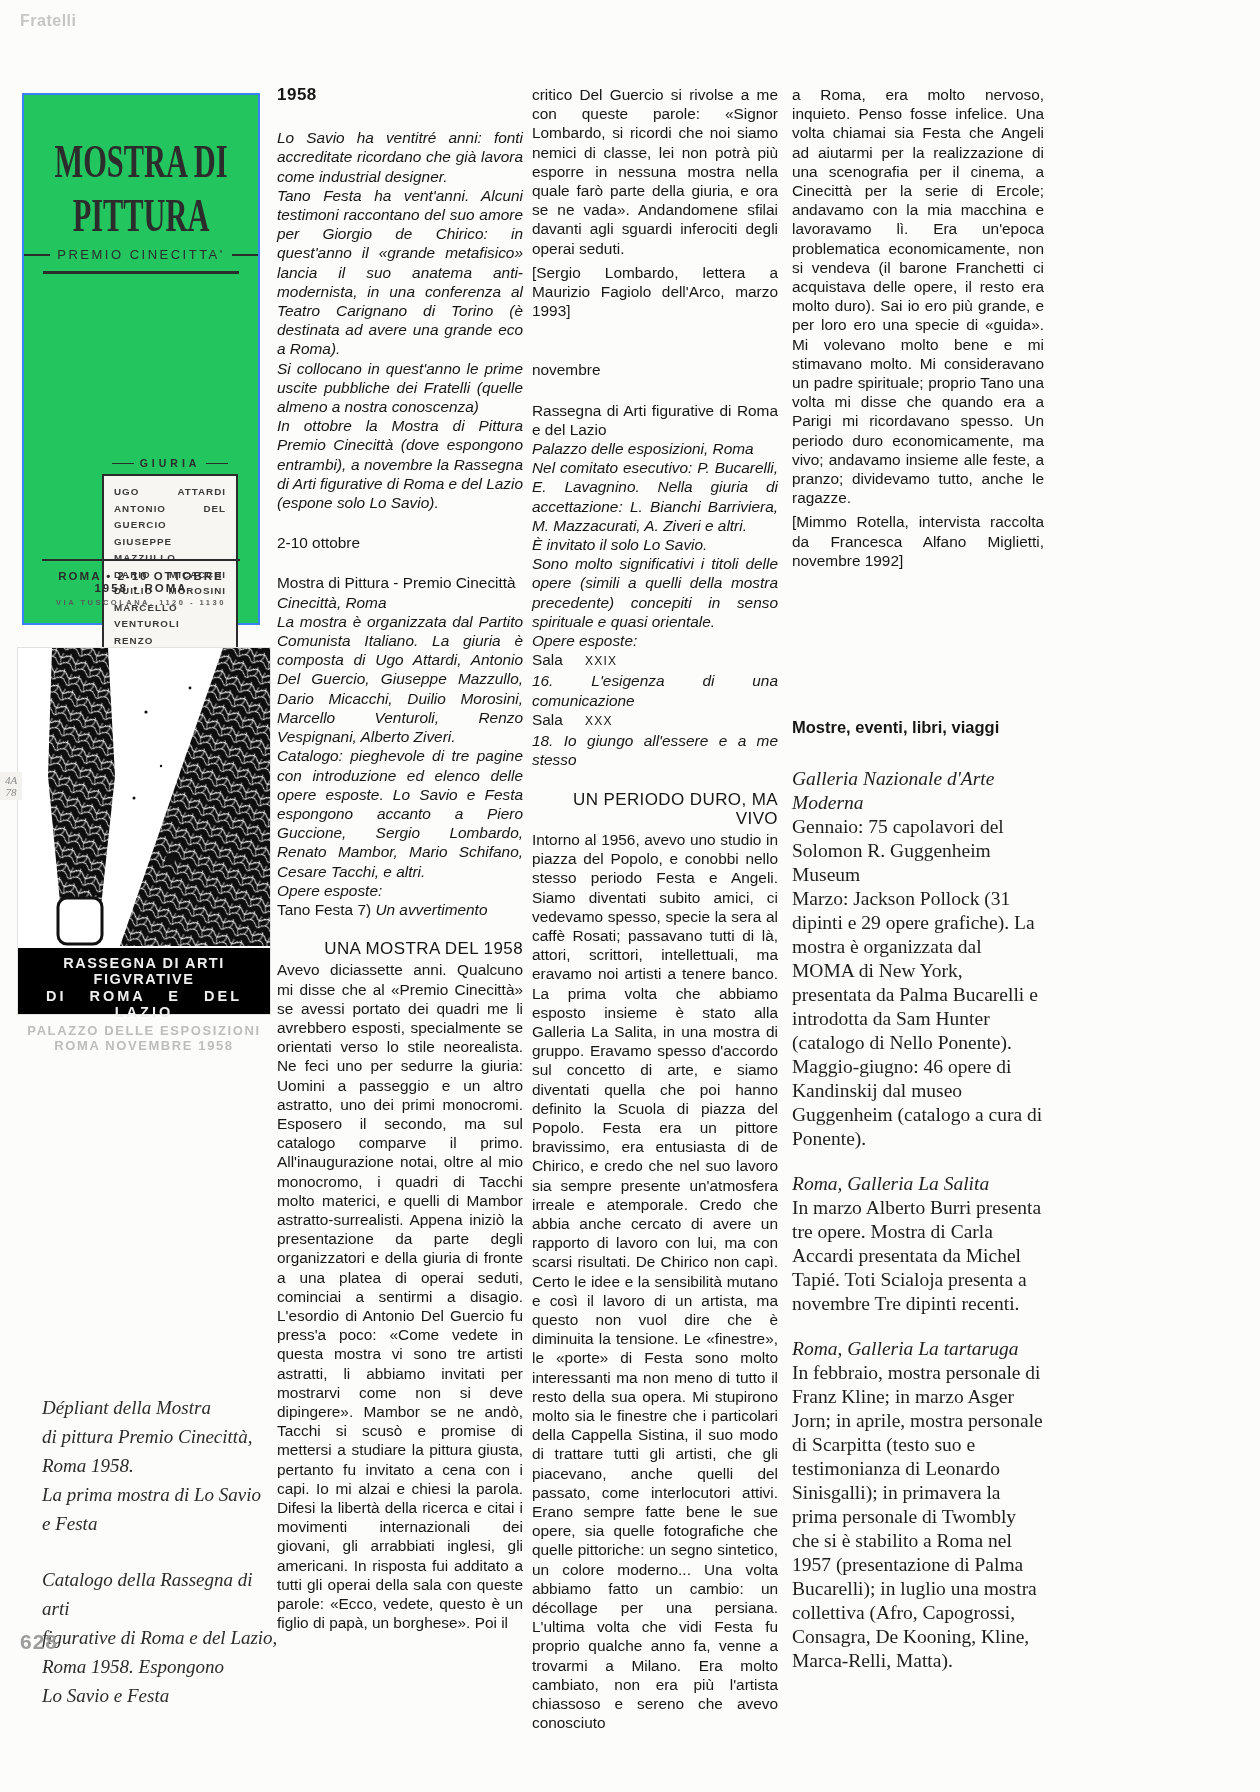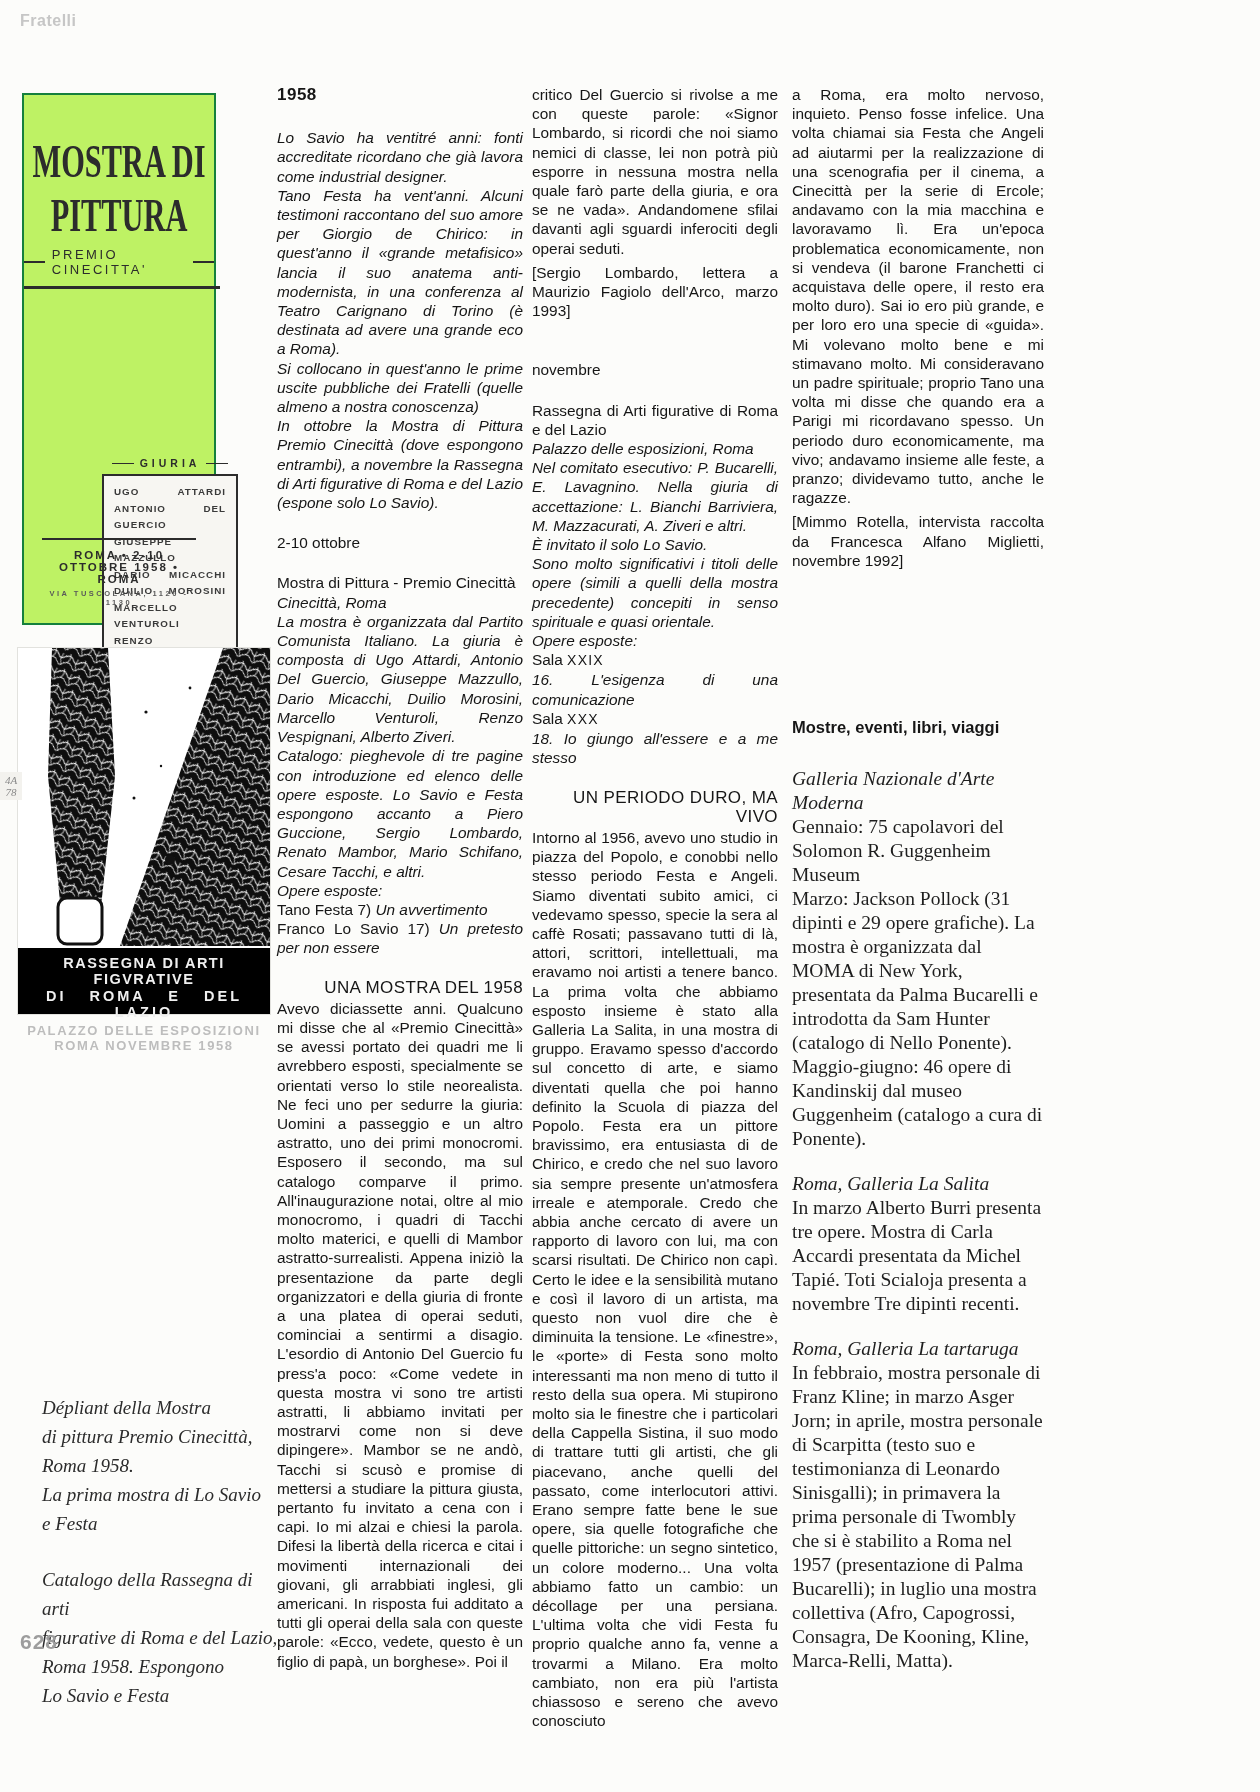--- a/index.html
+++ b/index.html
@@ -10,22 +10,22 @@
   }
   .pre { white-space:pre-line; }
 
   
   #running-head { position:absolute; left:20px; top:12px; font-size:16px; font-weight:700;
                   letter-spacing:.5px; color:#c6c6c6; }
   #page-number { position:absolute; left:20px; top:1630px; font-size:21px; font-weight:700;
                  letter-spacing:1px; color:#9d9d9d; }
 
   
-  #poster { position:absolute; left:22px; top:93px; width:194px; height:532px;
-            border:2px solid #15803d; background:#bef264; box-sizing:border-box; }
+  #poster { position:absolute; left:22px; top:93px; width:238px; height:532px;
+            border:2px solid #3b82f6; background:#22c55e; box-sizing:border-box; }
   #poster-title { margin-top:58px; text-align:center; font-family:"Liberation Serif", serif;
                   font-weight:700; font-size:31px; color:#2c2c2c; transform:scale(.98,1.5);
                   transform-origin:center; letter-spacing:0; }
   #poster-subtitle-row { margin-top:22px; display:flex; align-items:center; justify-content:center; gap:7px; }
   #poster-subtitle-row .dash { width:26px; border-top:2px solid #2c2c2c; }
   #poster-subtitle { font-size:13px; font-weight:400; letter-spacing:2.5px; color:#2c2c2c; }
   #poster-rule { width:196px; margin:9px auto 0; border-top:3px solid #2c2c2c; }
   #giuria { position:absolute; left:78px; top:362px; width:136px; }
   #giuria-label-row { display:flex; align-items:center; justify-content:center; gap:6px; }
   #giuria-label-row .dash { width:22px; border-top:1.5px solid #2c2c2c; }
@@ -65,21 +65,21 @@
   #col-3 { left:792px; width:252px; }
   .col div { margin:0; }
   .i { font-style:italic; }
   .h-year { font-size:17px; font-weight:700; letter-spacing:.5px; margin-bottom:24px !important; text-align:left; }
   .sc { font-size:17px; letter-spacing:.4px; margin-top:20px !important; margin-bottom:2px !important; text-align:right; }
   .gapt { margin-top:21px !important; }
   .gapb { margin-bottom:21px !important; }
   .gapt-lg { margin-top:40px !important; }
   .attr { margin-top:5px !important; }
   .opera .t { font-style:italic; }
-  .sala .n { text-transform:uppercase; font-size:14px; letter-spacing:1.2px; }
+  .sala .n { text-transform:uppercase; font-size:12px; letter-spacing:1.2px;margin-left:18px; }
   .h-events { font-weight:700; font-size:16.5px; text-align:left; margin-top:148px !important; margin-bottom:30px !important; }
   .serif { font-family:"Liberation Serif", serif; font-size:19.5px; line-height:24px; text-align:left; color:#1e1e1e; }
   .serif.i { font-style:italic; }
 </style>
 </head>
 <body>
 
 <div id="page">
 
   <div id="running-head">Fratelli</div>
@@ -167,21 +167,20 @@
 Tano Festa ha vent'anni. Alcuni testimoni raccontano del suo amore per Giorgio de Chirico: in quest'anno il «grande metafisico» lancia il suo anatema anti-modernista, in una conferenza al Teatro Carignano di Torino (è destinata ad avere una grande eco a Roma).
 Si collocano in quest'anno le prime uscite pubbliche dei Fratelli (quelle almeno a nostra conoscenza)
 In ottobre la Mostra di Pittura Premio Cinecittà (dove espongono entrambi), a novembre la Rassegna di Arti figurative di Roma e del Lazio (espone solo Lo Savio).</div>
     <div class="gapb">2-10 ottobre</div>
     <div>Mostra di Pittura - Premio Cinecittà</div>
     <div class="i">Cinecittà, Roma</div>
     <div class="i">La mostra è organizzata dal Partito Comunista Italiano. La giuria è composta di Ugo Attardi, Antonio Del Guercio, Giuseppe Mazzullo, Dario Micacchi, Duilio Morosini, Marcello Venturoli, Renzo Vespignani, Alberto Ziveri.</div>
     <div class="i">Catalogo: pieghevole di tre pagine con introduzione ed elenco delle opere esposte. Lo Savio e Festa espongono accanto a Piero Guccione, Sergio Lombardo, Renato Mambor, Mario Schifano, Cesare Tacchi, e altri.</div>
     <div class="i">Opere esposte:</div>
     <div class="opera"><span>Tano Festa   7) </span><span class="t">Un avvertimento</span></div>
-    <div class="opera"><span>Franco Lo Savio   17) </span><span class="t">Un pretesto per non essere</span></div>
     <div class="sc">UNA MOSTRA DEL 1958</div>
     <div>Avevo diciassette anni. Qualcuno mi disse che al «Premio Cinecittà» se avessi portato dei quadri me li avrebbero esposti, specialmente se orientati verso lo stile neorealista. Ne feci uno per sedurre la giuria: Uomini a passeggio e un altro astratto, uno dei primi monocromi. Esposero il secondo, ma sul catalogo comparve il primo. All'inaugurazione notai, oltre al mio monocromo, i quadri di Tacchi molto materici, e quelli di Mambor astratto-surrealisti. Appena iniziò la presentazione da parte degli organizzatori e della giuria di fronte a una platea di operai seduti, cominciai a sentirmi a disagio. L'esordio di Antonio Del Guercio fu press'a poco: «Come vedete in questa mostra vi sono tre artisti astratti, li abbiamo invitati per mostrarvi come non si deve dipingere». Mambor se ne andò, Tacchi si scusò e promise di mettersi a studiare la pittura giusta, pertanto fu invitato a cena con i capi. Io mi alzai e chiesi la parola. Difesi la libertà della ricerca e citai i movimenti internazionali dei giovani, gli arrabbiati inglesi, gli americani. In risposta fui additato a tutti gli operai della sala con queste parole: «Ecco, vedete, questo è un figlio di papà, un borghese». Poi il</div>
   </div>
 
   <div id="col-2" class="col">
     <div>critico Del Guercio si rivolse a me con queste parole: «Signor Lombardo, si ricordi che noi siamo nemici di classe, lei non potrà più esporre in nessuna mostra nella quale farò parte della giuria, e ora se ne vada». Andandomene sfilai davanti agli sguardi inferociti degli operai seduti.</div>
     <div class="attr">[Sergio Lombardo, lettera a Maurizio Fagiolo dell'Arco, marzo 1993]</div>
     <div class="gapt-lg gapb">novembre</div>
     <div>Rassegna di Arti figurative di Roma e del Lazio</div>
     <div class="i">Palazzo delle esposizioni, Roma</div>

